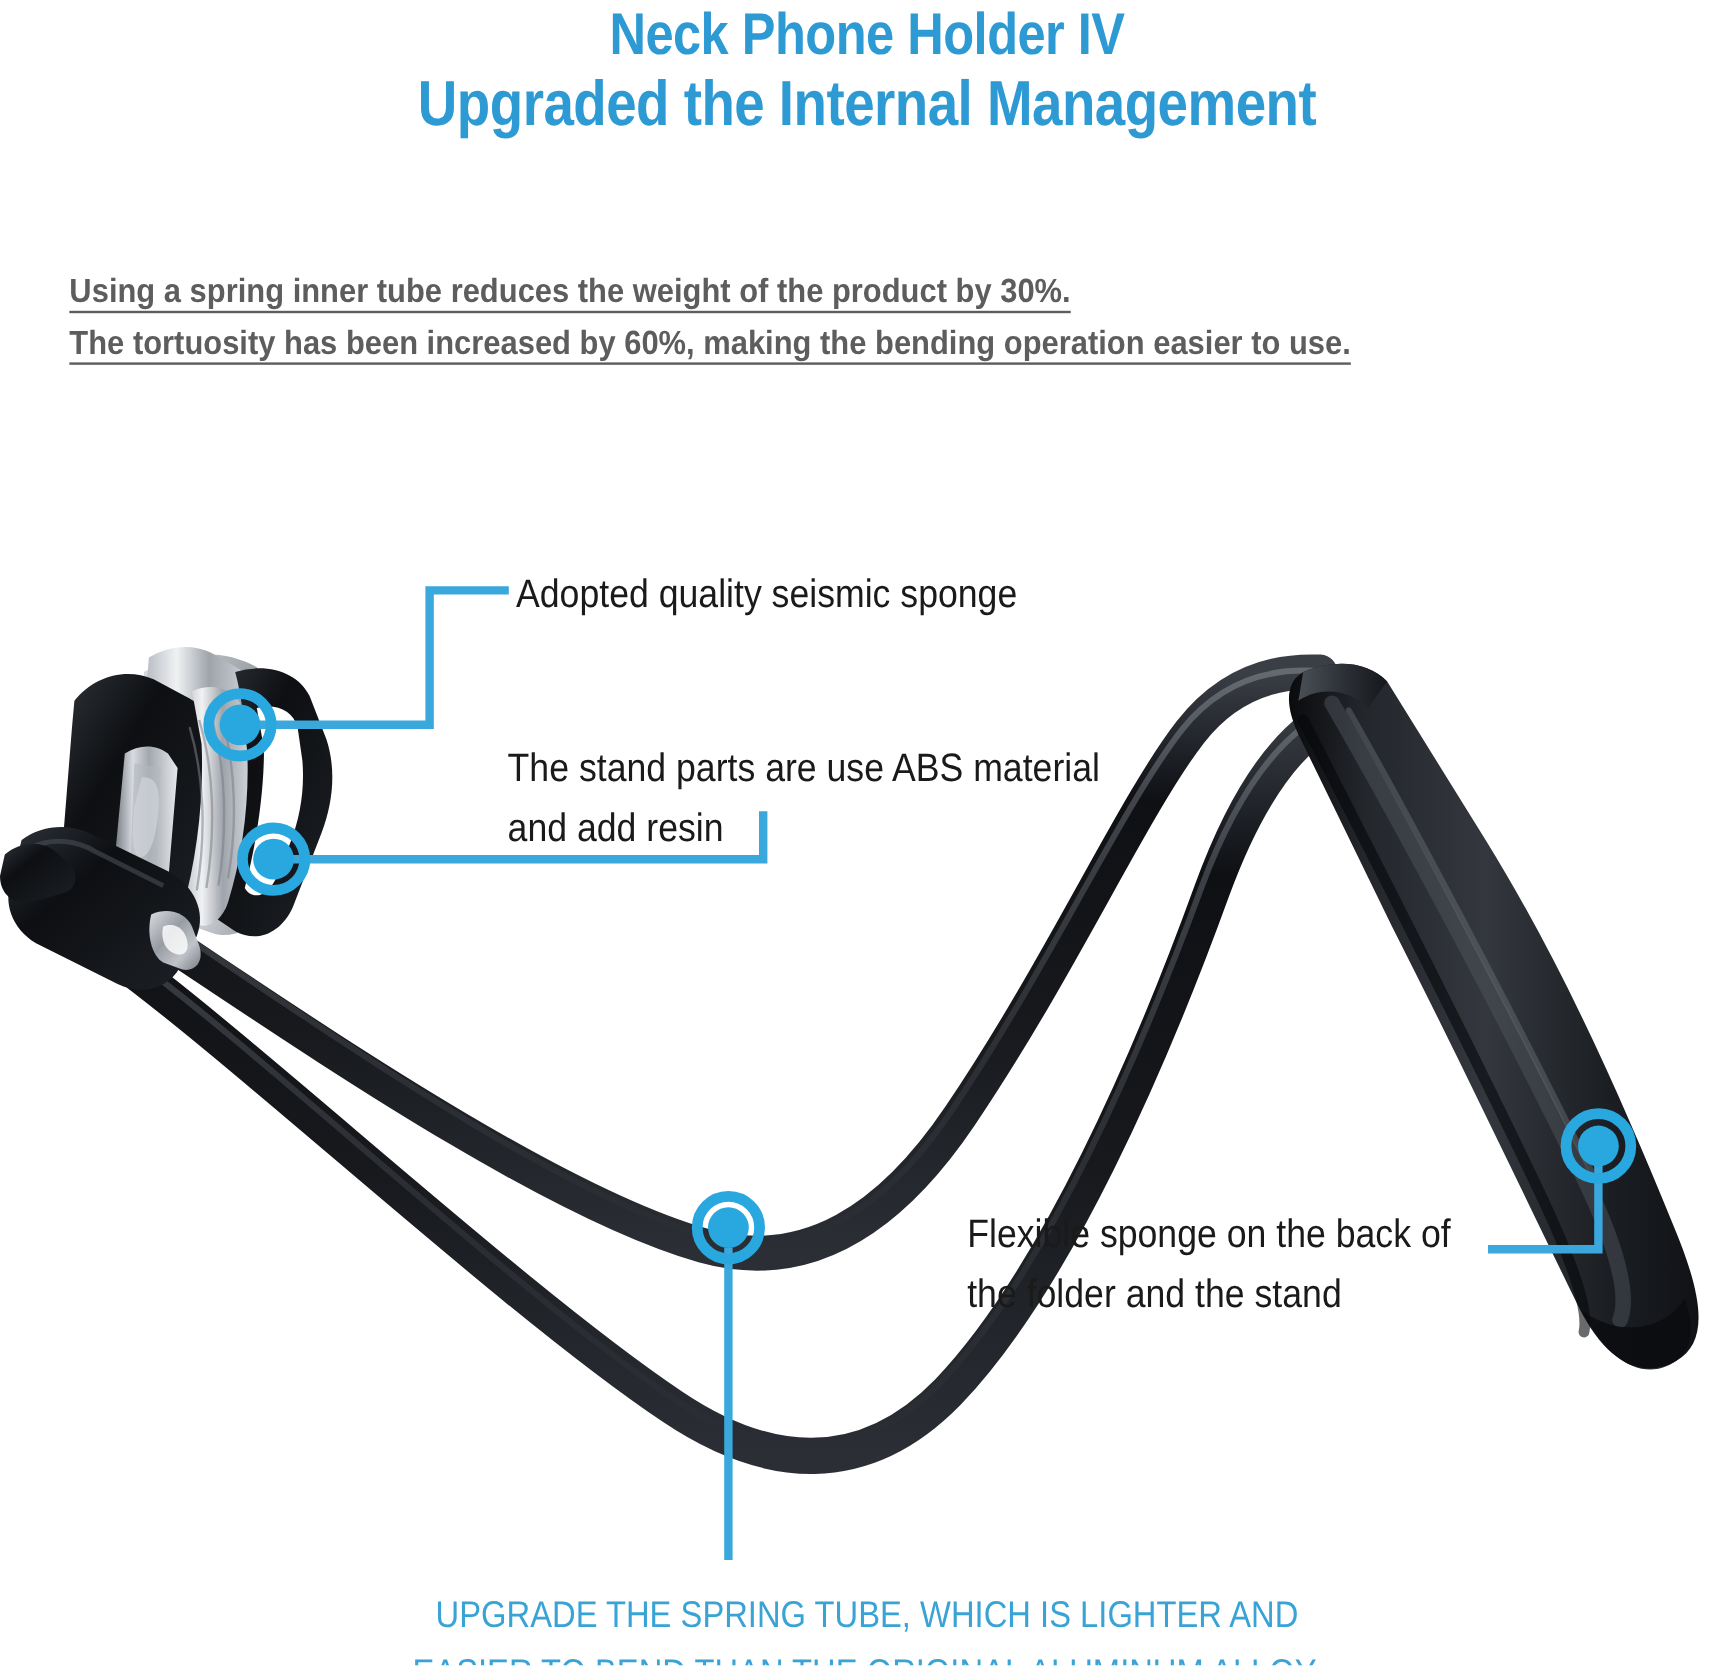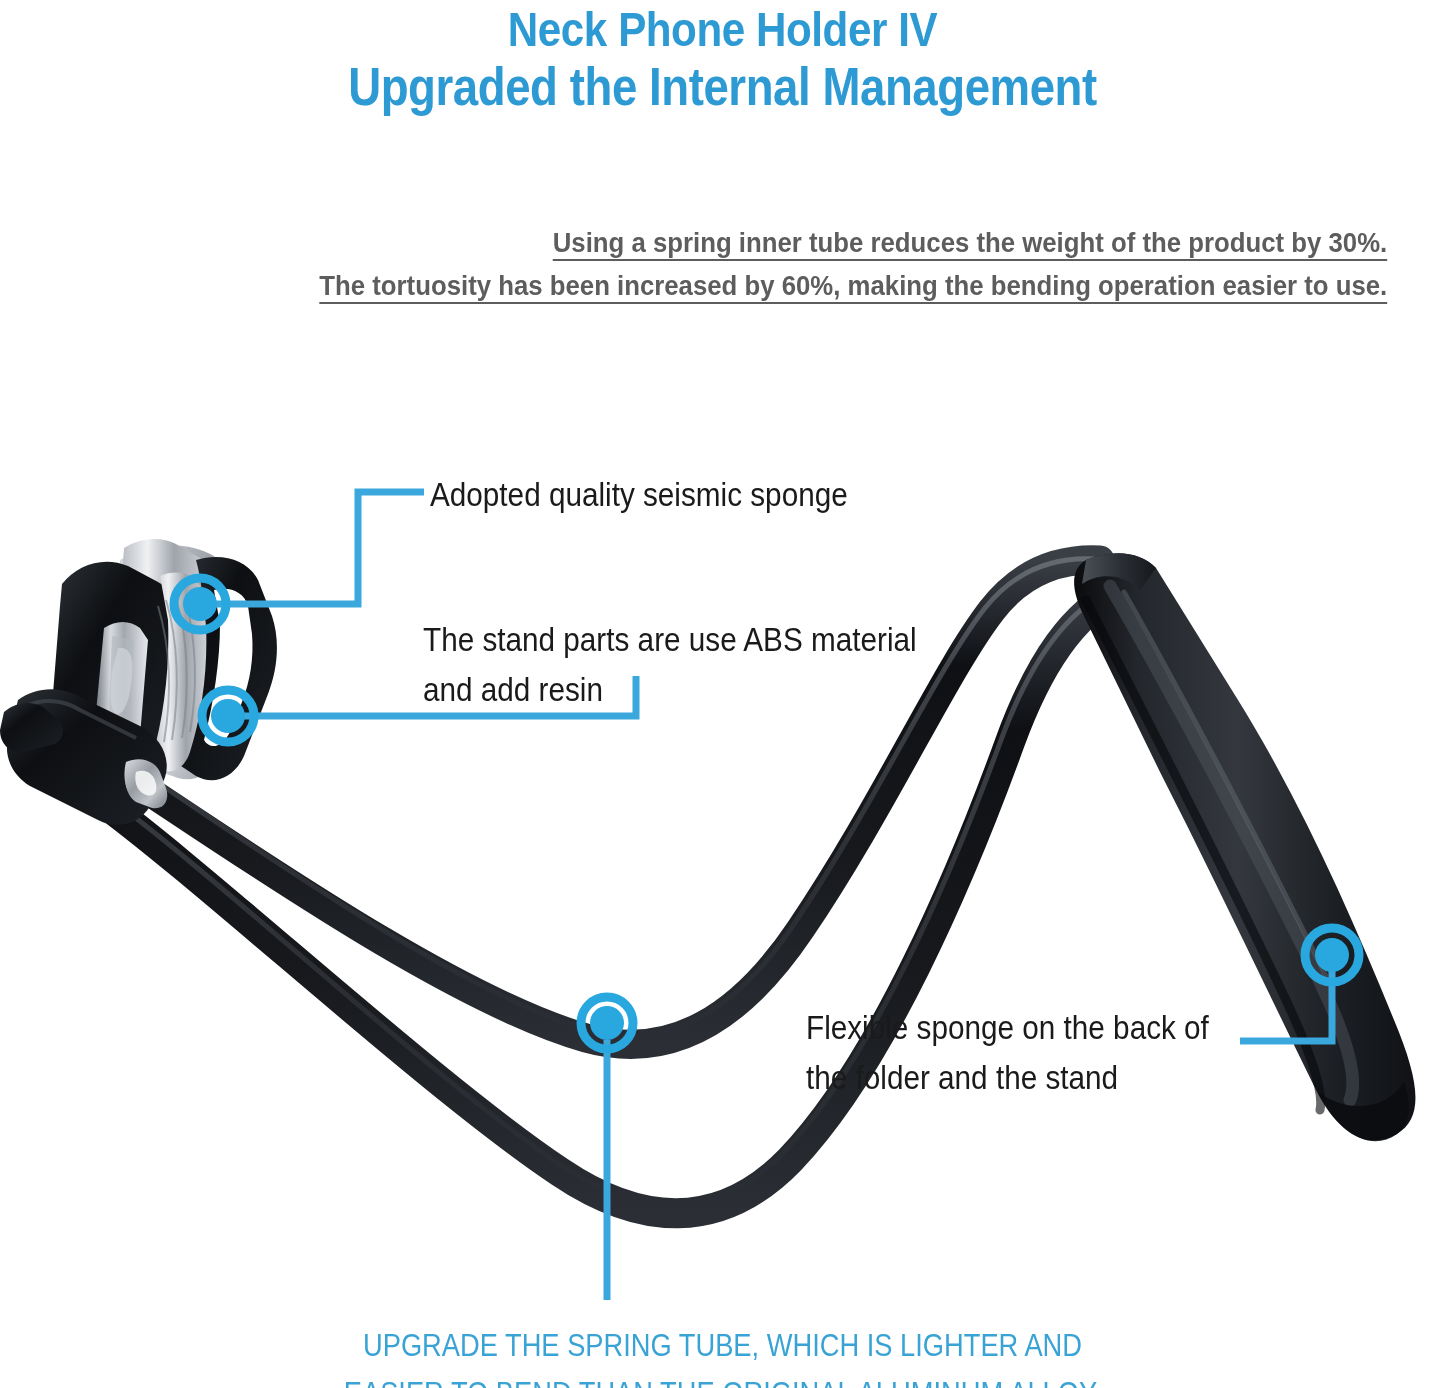--- a/index.html
+++ b/index.html
@@ -36,21 +36,21 @@
     transform-origin: center center;
   }
   .title-line-1 { font-size: 49px; }
   .title-line-2 { font-size: 53px; }
 
   .subtitle-block {
     position: absolute;
     left: 0;
     top: 222px;
     width: 1445px;
-    text-align: right;
+    text-align: left;
   }
   .subtitle-line {
     color: #5d5d5d;
     font-size: 28px;
     font-weight: bold;
     line-height: 1.52;
     text-decoration: underline;
     text-decoration-thickness: 1.5px;
     text-underline-offset: 7px;
     transform: scaleX(0.92);

